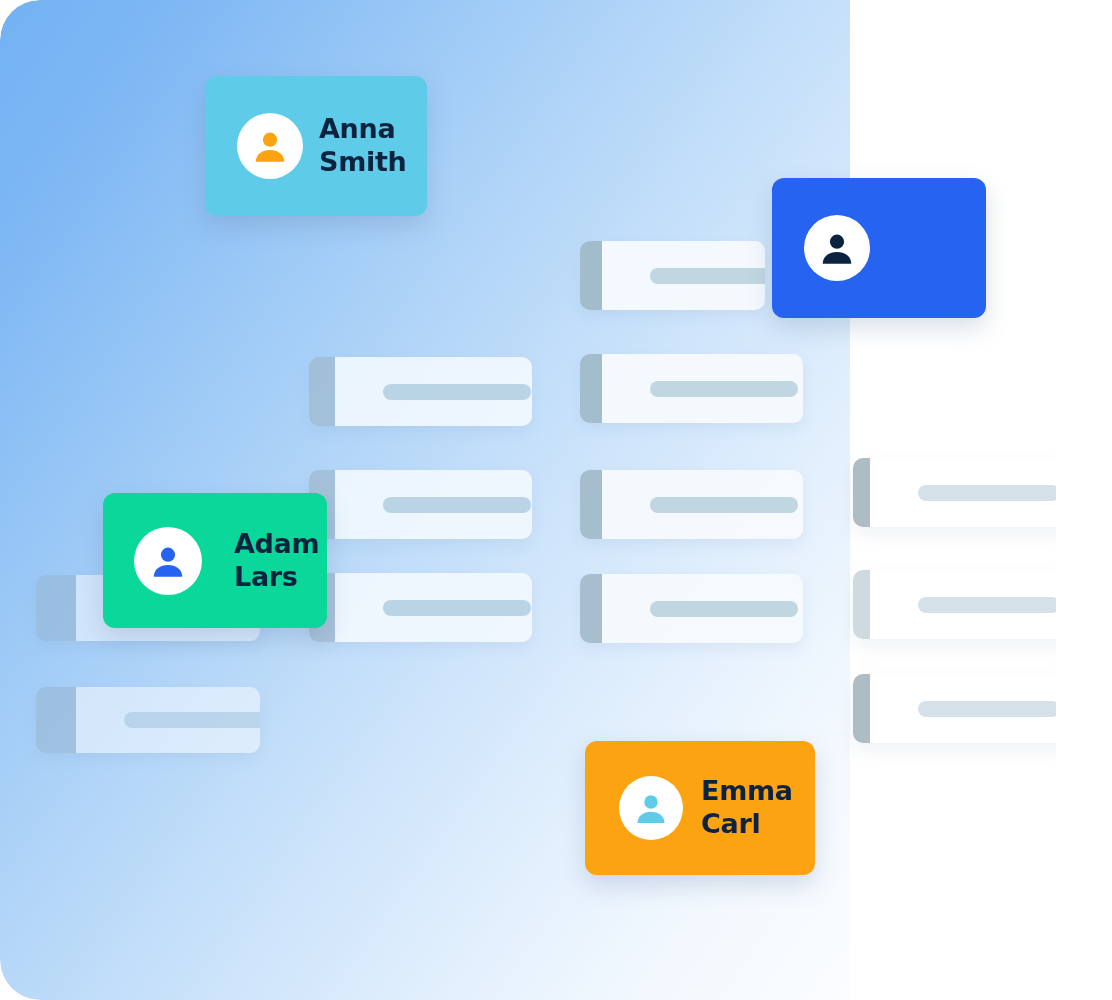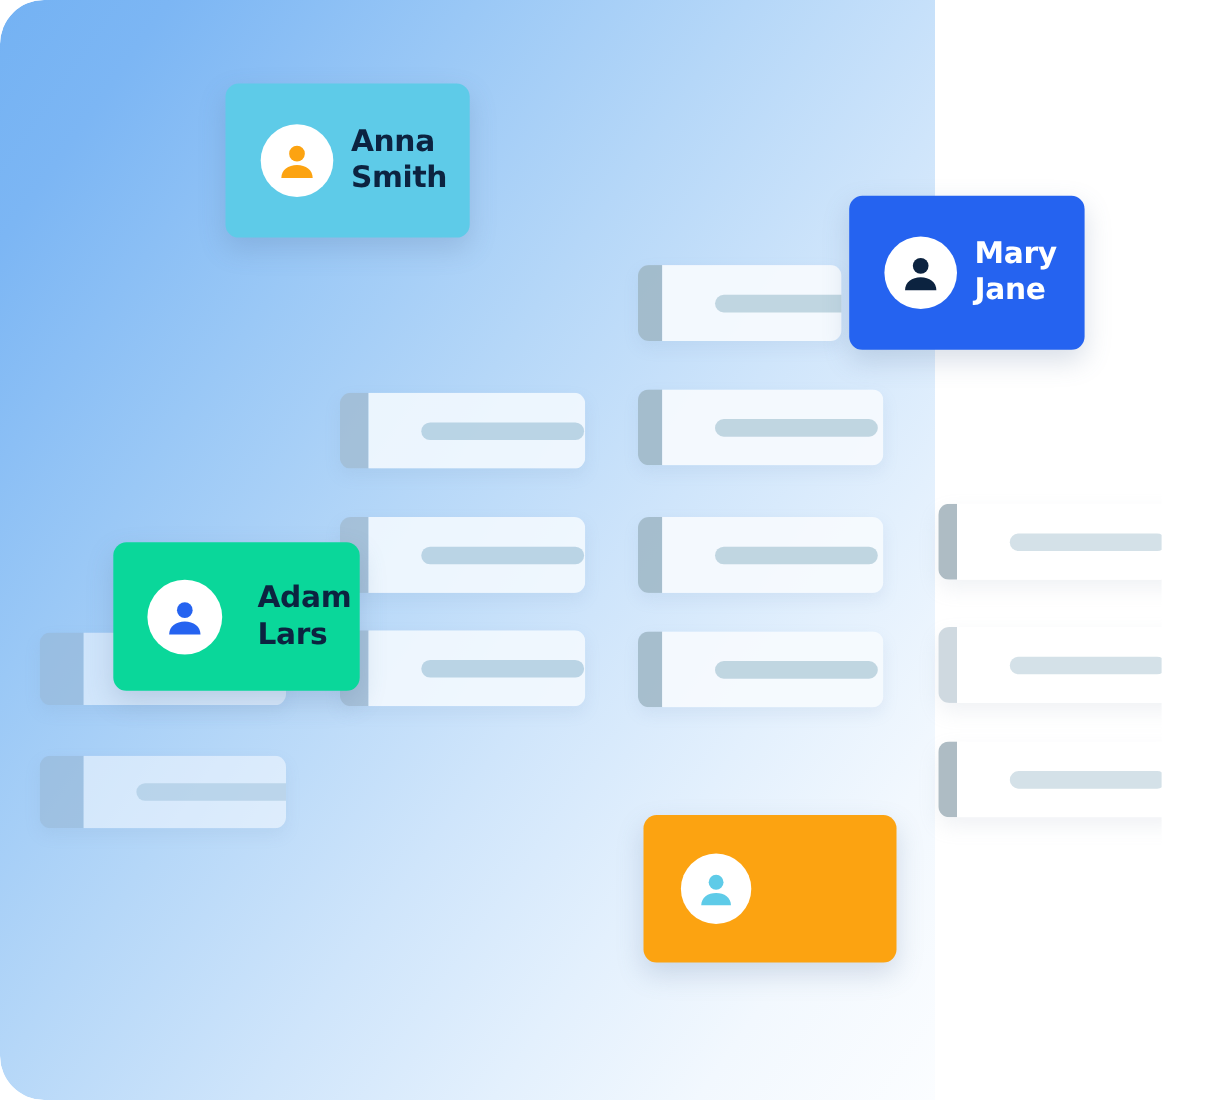--- a/index.html
+++ b/index.html
@@ -248,37 +248,37 @@
 Smith</div>
   </div>
 
   <div class="person-card" id="card-mary">
     <div class="avatar">
       <svg viewBox="0 0 48 48" width="38" height="38" aria-hidden="true">
         <circle cx="24" cy="16" r="9" fill="#0c2340"></circle>
         <path d="M6 44c0-9.4 8-15 18-15s18 5.6 18 15z" fill="#0c2340"></path>
       </svg>
     </div>
-    <div class="person-name">Mary
-Jane</div>
   </div>
 
   <div class="person-card" id="card-adam">
     <div class="avatar">
       <svg viewBox="0 0 48 48" width="38" height="38" aria-hidden="true">
         <circle cx="24" cy="16" r="9" fill="#2563f0"></circle>
         <path d="M6 44c0-9.4 8-15 18-15s18 5.6 18 15z" fill="#2563f0"></path>
       </svg>
     </div>
     <div class="person-name">Adam
 Lars</div>
   </div>
 
   <div class="person-card" id="card-emma">
     <div class="avatar">
       <svg viewBox="0 0 48 48" width="36" height="36" aria-hidden="true">
         <circle cx="24" cy="16" r="9" fill="#5ecbe8"></circle>
         <path d="M6 44c0-9.4 8-15 18-15s18 5.6 18 15z" fill="#5ecbe8"></path>
       </svg>
     </div>
+    <div class="person-name">Emma
+Carl</div>
   </div>
 
 </div>
 
 </body></html>

